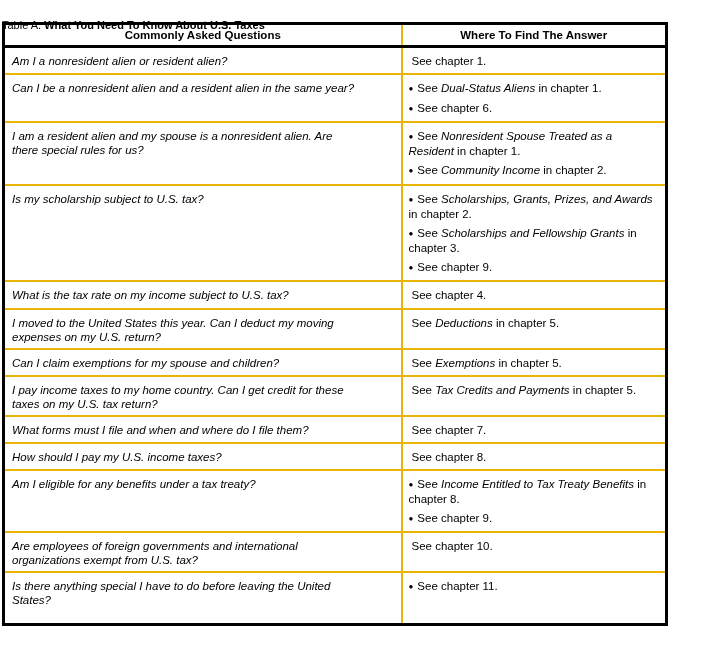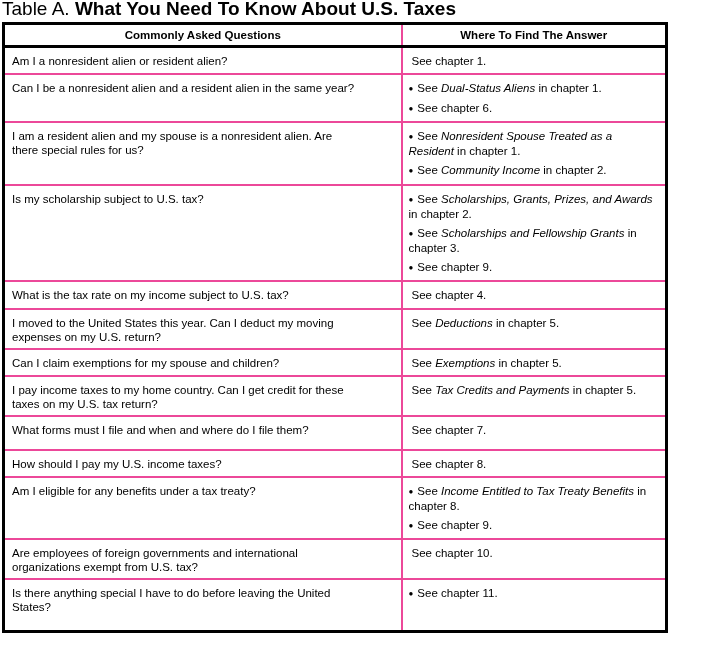--- a/index.html
+++ b/index.html
@@ -3,42 +3,43 @@
 <meta charset="utf-8">
 <style>
   html, body { margin: 0; padding: 0; }
   body {
     width: 721px; height: 650px;
     background: #ffffff; color: #000000;
     font-family: "Liberation Sans", sans-serif;
     position: relative; overflow: hidden;
   }
   .title {
-    position: absolute; left: 2px; top: 1px;
-    font-size: 19px; line-height: 16px; white-space: nowrap;
+    position: absolute; left: 2px; top: 17px;
+    font-size: 11px; line-height: 16px; white-space: nowrap;
   }
   .title .bold { font-weight: bold; }
   table.qa {
     position: absolute; left: 2px; top: 22px;
     width: 663px; table-layout: fixed;
     border-collapse: collapse;
     border: 3px solid #000;
   }
   col.c-q { width: 398px; }
   col.c-a { width: 265px; }
-  th, td { border: 2px solid #ec4899; vertical-align: top; }
+  th, td { border: 2px solid #eab308; vertical-align: top; }
   thead th {
     border-bottom: 3px solid #000;
     font-size: 11.5px; font-weight: bold;
     text-align: center; padding: 4px 2px 3px 2px; height: 13px;
   }
   td.q {
     font-size: 11.5px; line-height: 14px;
     padding: 6px 26px 4px 7px;
     white-space: pre-line;
+    font-style: italic;
   }
   td.a {
     font-size: 11.5px; line-height: 14px;
     padding: 6px 5px 5px 0;
   }
   .ans-line { white-space: pre-line; }
   .ans-line + .ans-line { margin-top: 5px; }
   .ans-line.plain { padding-left: 9px; }
   .ans-line.bulleted { padding-left: 6px; }
   .bullet {
@@ -115,21 +116,21 @@
           <div class="ans-line plain"><span>See </span><span class="em">Exemptions</span><span> in chapter 5.</span></div>
         </td>
   </tr>
       <tr style="height: 38px;">
     <td class="q">I pay income taxes to my home country. Can I get credit for these
 taxes on my U.S. tax return?</td>
     <td class="a">
           <div class="ans-line plain"><span>See </span><span class="em">Tax Credits and Payments</span><span> in chapter 5.</span></div>
         </td>
   </tr>
-      <tr style="height: 34px;">
+      <tr style="height: 27px;">
     <td class="q">What forms must I file and when and where do I file them?</td>
     <td class="a">
           <div class="ans-line plain"><span>See chapter 7.</span></div>
         </td>
   </tr>
       <tr style="height: 27px;">
     <td class="q">How should I pay my U.S. income taxes?</td>
     <td class="a">
           <div class="ans-line plain"><span>See chapter 8.</span></div>
         </td>

